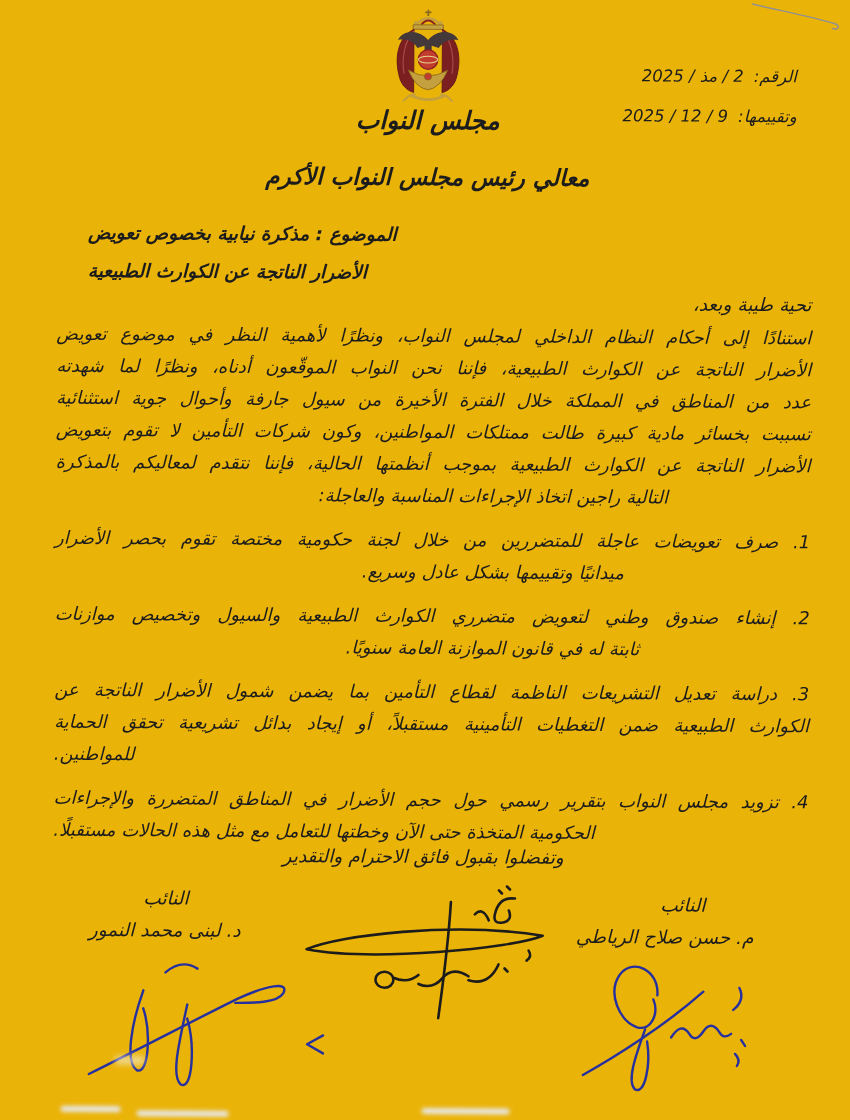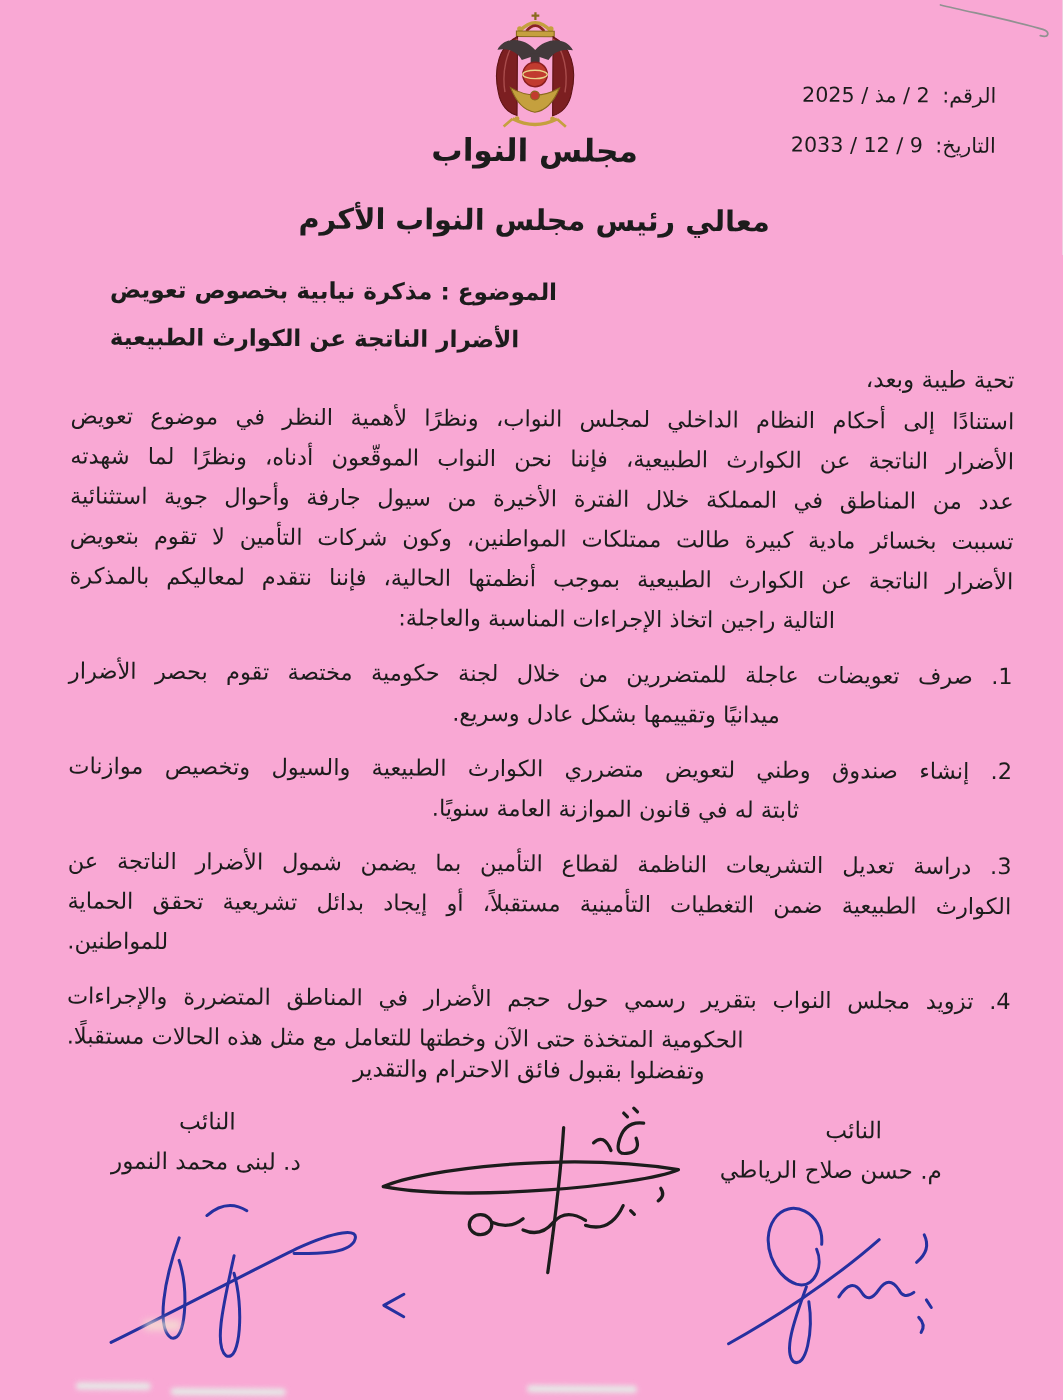--- a/index.html
+++ b/index.html
@@ -1,20 +1,21 @@
 <!DOCTYPE html>
 <html lang="ar"><head>
 <meta charset="utf-8">
 <style>
   html,body{margin:0;padding:0;background:#e9e9e9;}
   .page{
     position:relative;width:850px;height:1120px;overflow:hidden;
-    background:#f9a8d4;color:#1c1c1c;
+    background:#eab308;color:#1c1c1c;
     font-family:"DejaVu Sans", sans-serif;
     margin:0 auto;
+    font-style:italic;
   }
   .rot{position:absolute;inset:0;transform:rotate(0.35deg);transform-origin:50% 50%;}
 
   
   .meta{position:absolute;top:64px;right:56px;direction:rtl;text-align:right;font-size:16.5px;}
   .meta-row{line-height:22px;margin-bottom:18px;white-space:nowrap;}
   .meta-row .v{padding-right:10px;letter-spacing:1px;}
 
   
   .emblem-wrap{position:absolute;top:8px;left:0;right:0;text-align:center;}
@@ -82,21 +83,21 @@
 
     <svg class="artifact-topright" width="100" height="34" viewBox="0 0 100 34">
       <path d="M4,2 C30,8 70,16 86,21 C92,23 91,28 84,26" fill="none" stroke="#919191" stroke-width="1.4" stroke-linecap="round"></path>
     </svg>
 
     <div class="meta">
       <div class="meta-row">
         <span class="l">الرقم:</span><span class="v">2 ‏/ مذ ‏/ 2025</span>
       </div>
       <div class="meta-row">
-        <span class="l">التاريخ:</span><span class="v">9 ‏/ 12 ‏/ 2033</span>
+        <span class="l">وتقييمها:</span><span class="v">9 ‏/ 12 ‏/ 2025</span>
       </div>
     </div>
 
     <div class="emblem-wrap">
       <svg class="emblem-svg" width="118" height="96" viewBox="0 0 120 108">
 
         <path d="M60,2 v7 M56.5,5 h7" stroke="#8a6a1e" stroke-width="2" fill="none"></path>
         <path d="M46,19 Q60,4 74,19" fill="none" stroke="#c5a03e" stroke-width="3"></path>
         <path d="M52,19 Q60,9 68,19" fill="none" stroke="#8a2323" stroke-width="2.4"></path>
         <circle cx="46" cy="17" r="2.4" fill="#c5a03e"></circle>

